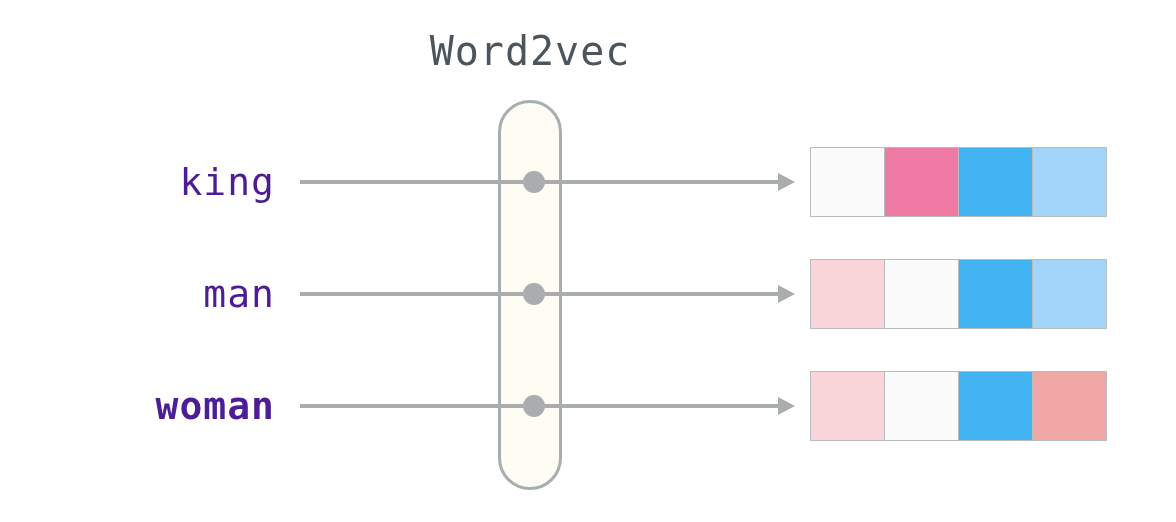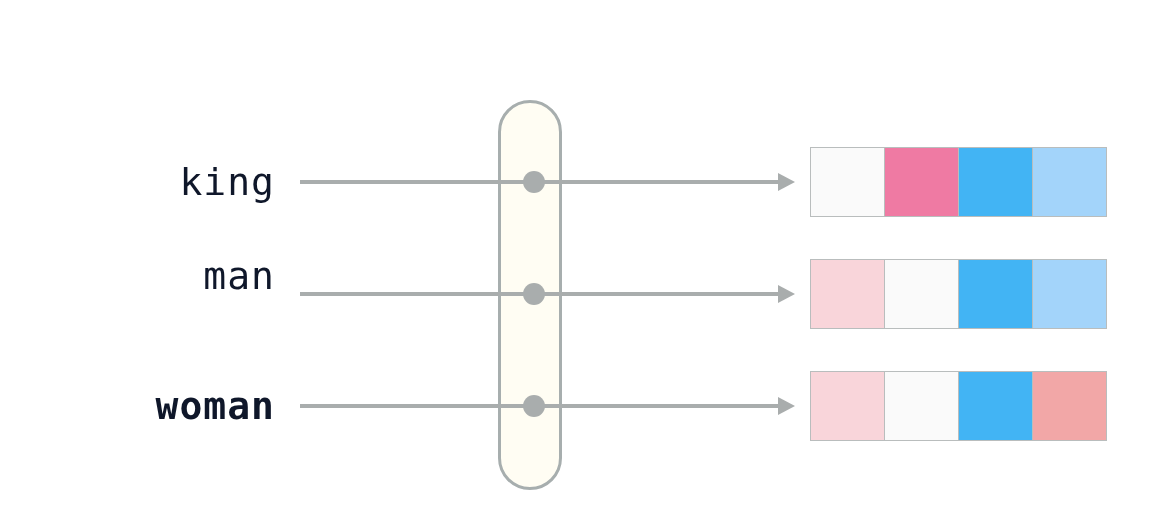--- a/index.html
+++ b/index.html
@@ -41,21 +41,21 @@
   
   .word-label {
     position: absolute;
     right: 901px;          
     width: 260px;
     text-align: right;
     font-family: "DejaVu Sans Mono", "Liberation Mono", monospace;
     font-size: 38px;
     font-weight: 400;
     letter-spacing: 1px;
-    color: #0f172a;
+    color: #4c1d95;
     white-space: nowrap;
     transform: translateY(-50%);
   }
 
   
   .capsule {
     position: absolute;
     left: 498px;
     top: 100px;
     width: 64px;
@@ -108,37 +108,38 @@
   }
   .vector-cell:first-child {
     margin-left: 0;
   }
 </style>
 </head>
 <body>
 
 <div id="diagram">
 
+  <div class="title">Word2vec</div>
 
   <div class="capsule"></div>
 
   <div id="rows-layer">
       <div class="word-label" style="top: 182px;">king</div>
       <div class="arrow-line" style="left: 300px; top: 182px; width: 198px;"></div>
       <div class="arrow-line" style="left: 498px; top: 182px; width: 64px;"></div>
       <div class="arrow-line" style="left: 562px; top: 182px; width: 216px;"></div>
       <div class="arrow-head" style="left: 778px; top: 182px;"></div>
       <div class="node-dot" style="left: 534px; top: 182px;"></div>
       <div class="vector-row" style="top: 182px; left: 810px;">
         <div class="vector-cell" style="background: rgb(250, 250, 250);"></div>
         <div class="vector-cell" style="background: rgb(239, 122, 163);"></div>
         <div class="vector-cell" style="background: rgb(66, 180, 244);"></div>
         <div class="vector-cell" style="background: rgb(163, 212, 250);"></div>
       </div>
-      <div class="word-label" style="top: 276px;">man</div>
+      <div class="word-label" style="top: 294px;">man</div>
       <div class="arrow-line" style="left: 300px; top: 294px; width: 198px;"></div>
       <div class="arrow-line" style="left: 498px; top: 294px; width: 64px;"></div>
       <div class="arrow-line" style="left: 562px; top: 294px; width: 216px;"></div>
       <div class="arrow-head" style="left: 778px; top: 294px;"></div>
       <div class="node-dot" style="left: 534px; top: 294px;"></div>
       <div class="vector-row" style="top: 294px; left: 810px;">
         <div class="vector-cell" style="background: rgb(249, 213, 218);"></div>
         <div class="vector-cell" style="background: rgb(250, 250, 250);"></div>
         <div class="vector-cell" style="background: rgb(66, 180, 244);"></div>
         <div class="vector-cell" style="background: rgb(163, 212, 250);"></div>

